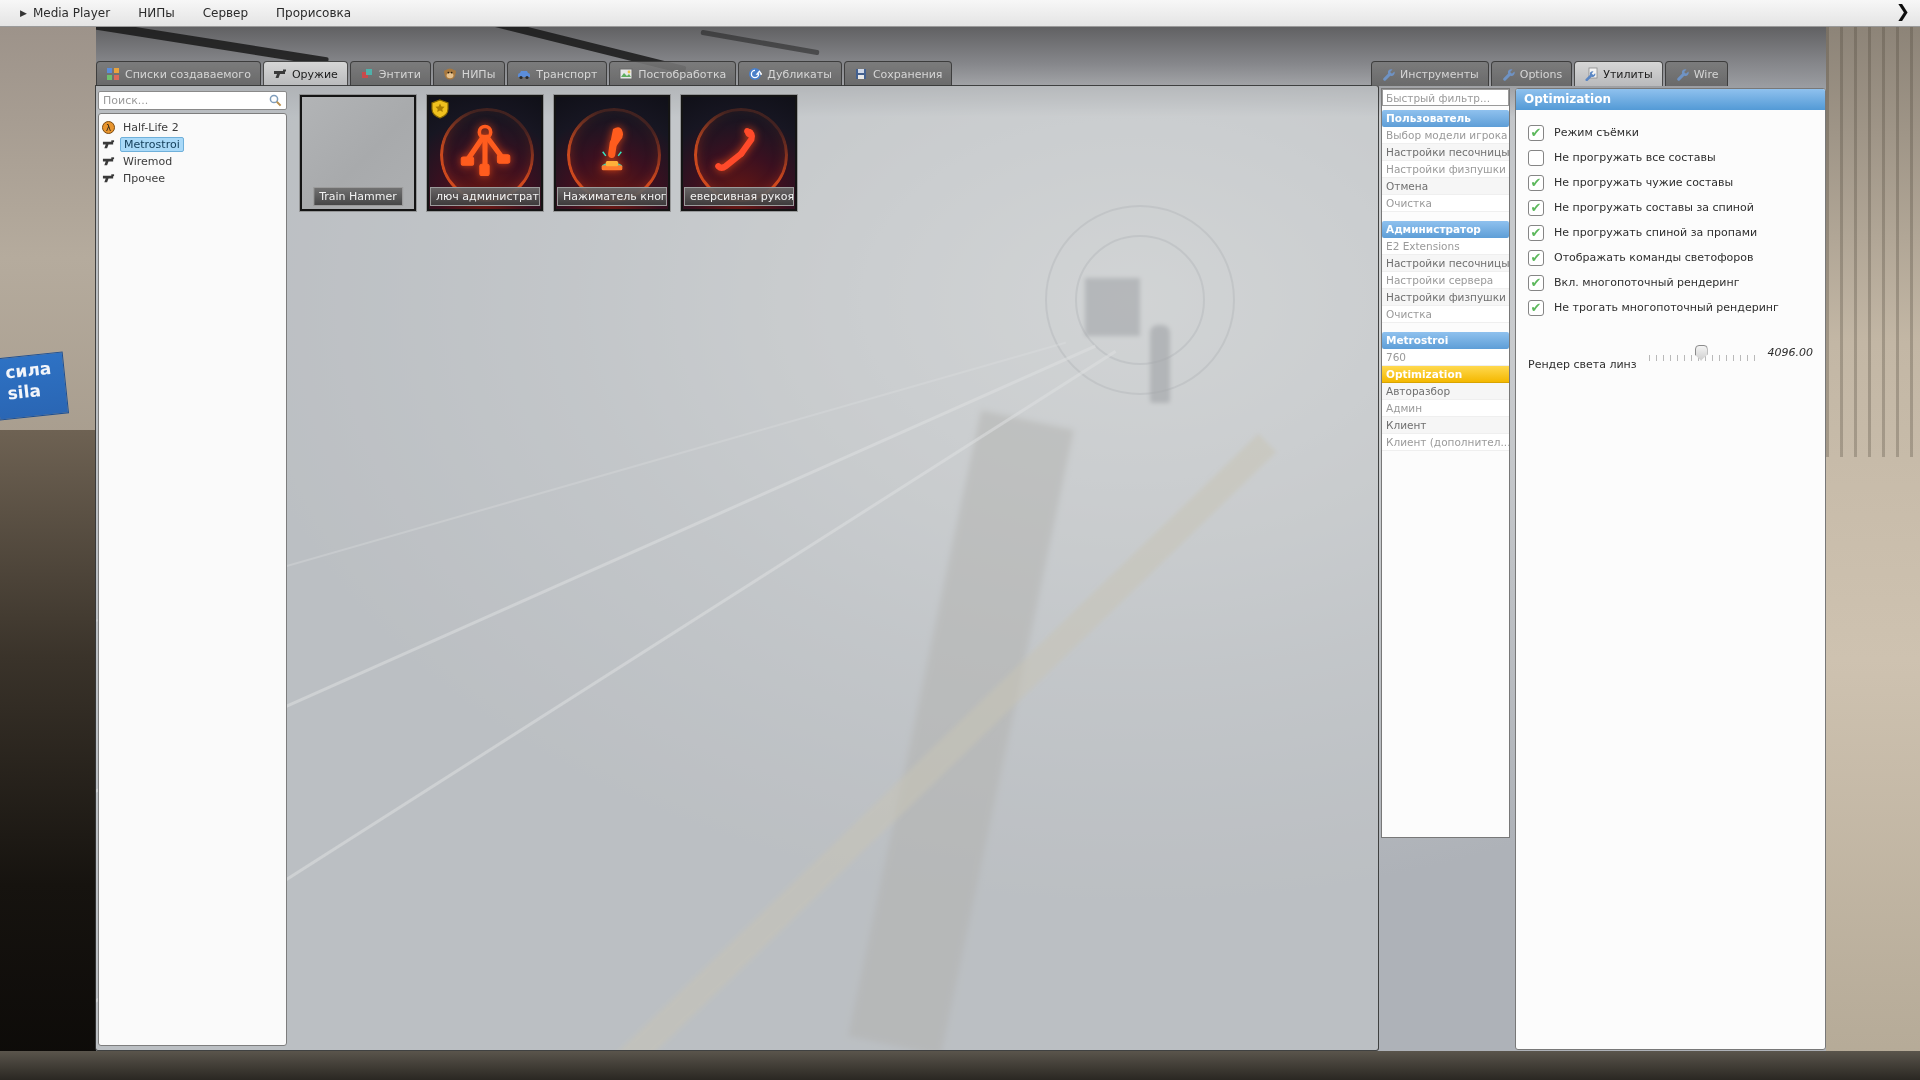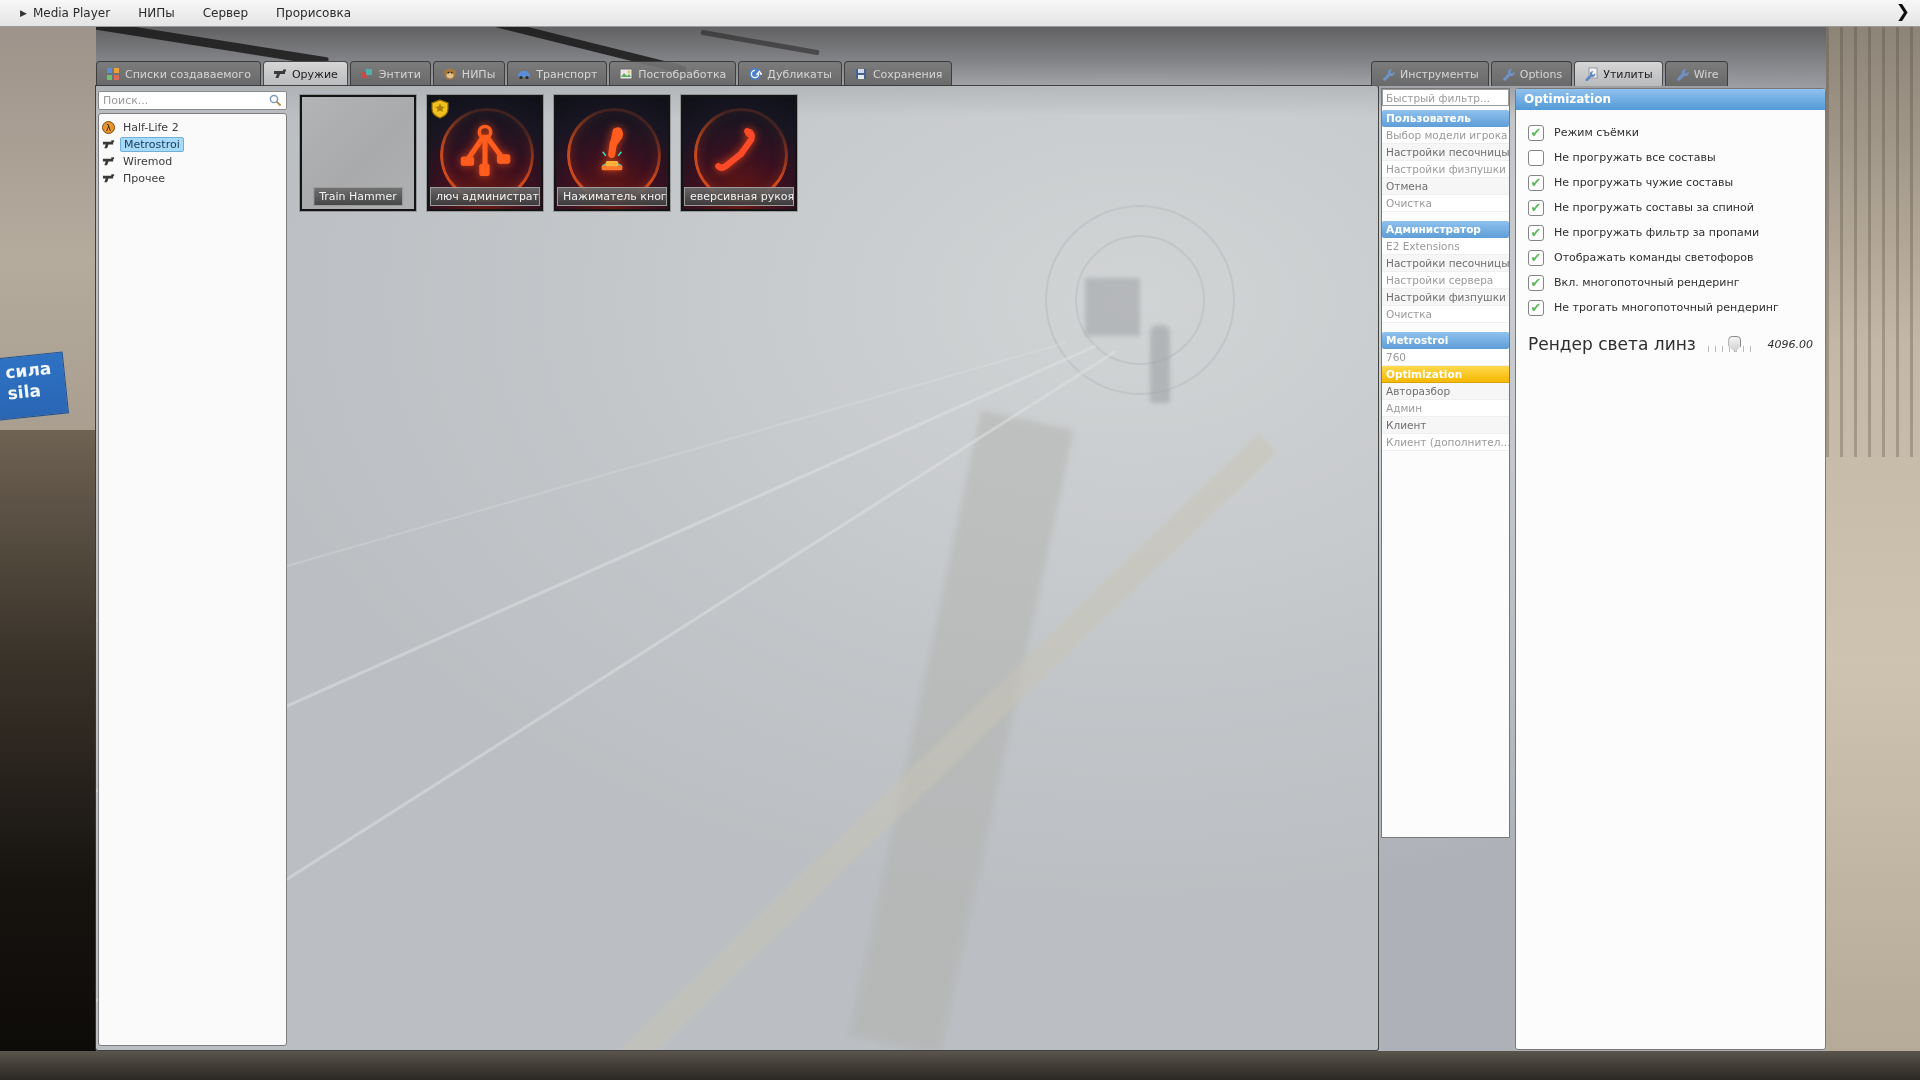--- a/index.html
+++ b/index.html
@@ -118,21 +118,21 @@
                 font-weight:bold; font-size:12px; border-radius:2px 2px 0 0;
                 background:linear-gradient(#8fc1ee,#539ad6); }
   .tp-body { padding:10px 12px; }
   .cb-row { display:flex; align-items:center; gap:10px; height:25px; }
   .cbox { width:16px; height:16px; border:1px solid #858585; border-radius:3px; background:#fff;
           display:flex; align-items:center; justify-content:center; font-size:13px; color:transparent; }
   .cbox.checked { color:#5cb85c; }
   .cbox.checked::before { content:"✔"; font-weight:bold; line-height:1; }
   .cb-label { font-size:11px; color:#2e2e2e; }
   .slider-row { display:flex; align-items:center; margin-top:14px; gap:8px; }
-  .slider-label { font-size:17px; color:#2e2e2e; flex:0 0 auto; }
+  .slider-label { font-size:11px; color:#2e2e2e; flex:0 0 auto;margin-top:24px; }
   .slider-track { position:relative; flex:1; height:16px; margin:0 4px;
           background:repeating-linear-gradient(90deg,#b9b9b9 0 1px,transparent 1px 7px);
           background-size:100% 6px; background-position:0 bottom; background-repeat:no-repeat; }
   .slider-thumb { position:absolute; left:43%; top:0; width:13px; height:16px;
           background:linear-gradient(#f4f4f4,#cfcfcf); border:1px solid #8b8b8b;
           border-radius:4px; clip-path:polygon(0 0,100% 0,100% 62%,50% 100%,0 62%); }
   .slider-value { font-size:11px; color:#2e2e2e; flex:0 0 auto;font-style:italic; }
 
   .icon-svg { display:block; }
 </style>
@@ -409,21 +409,21 @@
     <div class="cb-row">
       <div class="cbox checked"></div>
       <span class="cb-label">Не прогружать чужие составы</span>
     </div>
     <div class="cb-row">
       <div class="cbox checked"></div>
       <span class="cb-label">Не прогружать составы за спиной</span>
     </div>
     <div class="cb-row">
       <div class="cbox checked"></div>
-      <span class="cb-label">Не прогружать фильтр за пропами</span>
+      <span class="cb-label">Не прогружать спиной за пропами</span>
     </div>
     <div class="cb-row">
       <div class="cbox checked"></div>
       <span class="cb-label">Отображать команды светофоров</span>
     </div>
     <div class="cb-row">
       <div class="cbox checked"></div>
       <span class="cb-label">Вкл. многопоточный рендеринг</span>
     </div>
     <div class="cb-row">

